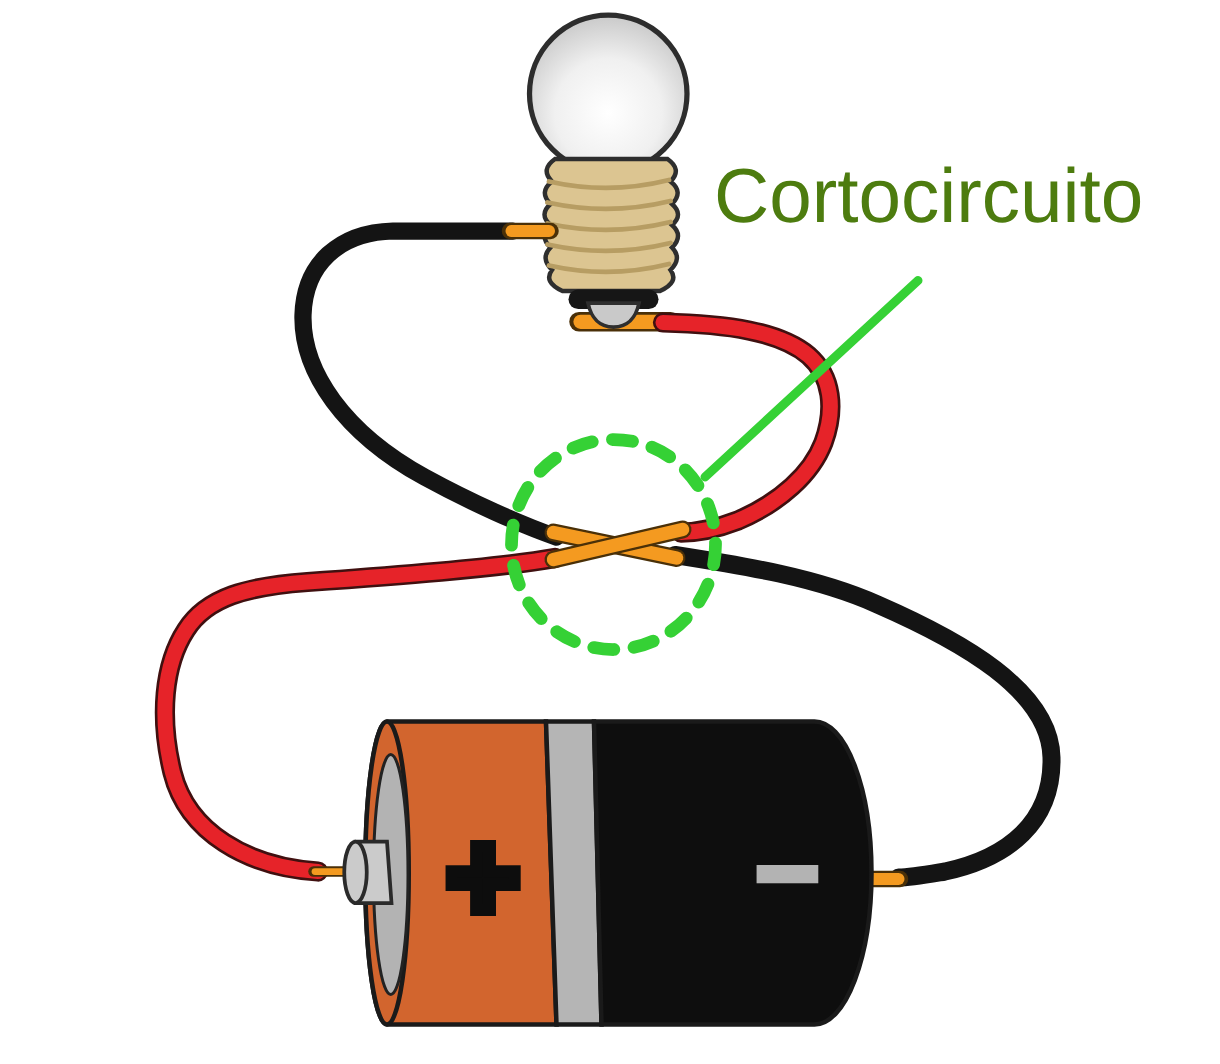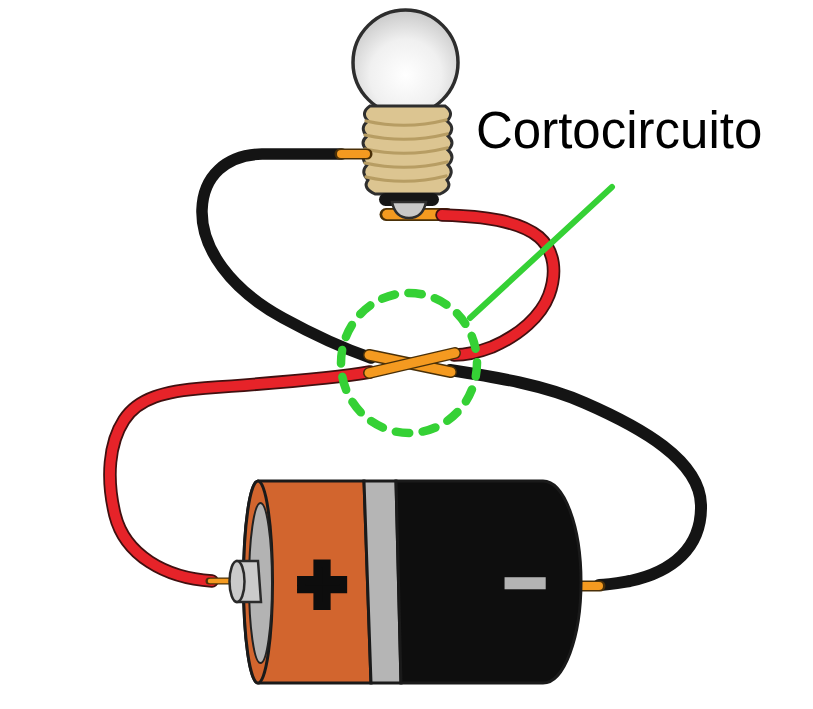--- a/index.html
+++ b/index.html
@@ -9,21 +9,21 @@
     background:#ffffff;
     overflow:hidden;
     font-family:"Liberation Sans", sans-serif;
   }
   .diagram-svg{position:absolute;left:0;top:0;}
   .short-label{
     position:absolute;
     left:476px;top:105px;
     font-size:51px;
     line-height:1.0;
-    color:#000000;
+    color:#4d7c0f;
     white-space:nowrap;
     font-family:"Liberation Sans", sans-serif;
   }
   
   .wire-black{stroke:#141414;fill:none;stroke-linecap:round;}
   .wire-red-under{stroke:#401010;fill:none;stroke-linecap:round;}
   .wire-red{stroke:#e62329;fill:none;stroke-linecap:round;}
   .copper-under{stroke:#4a3008;fill:none;stroke-linecap:round;}
   .copper{stroke:#f49a20;fill:none;stroke-linecap:round;}
 </style>

